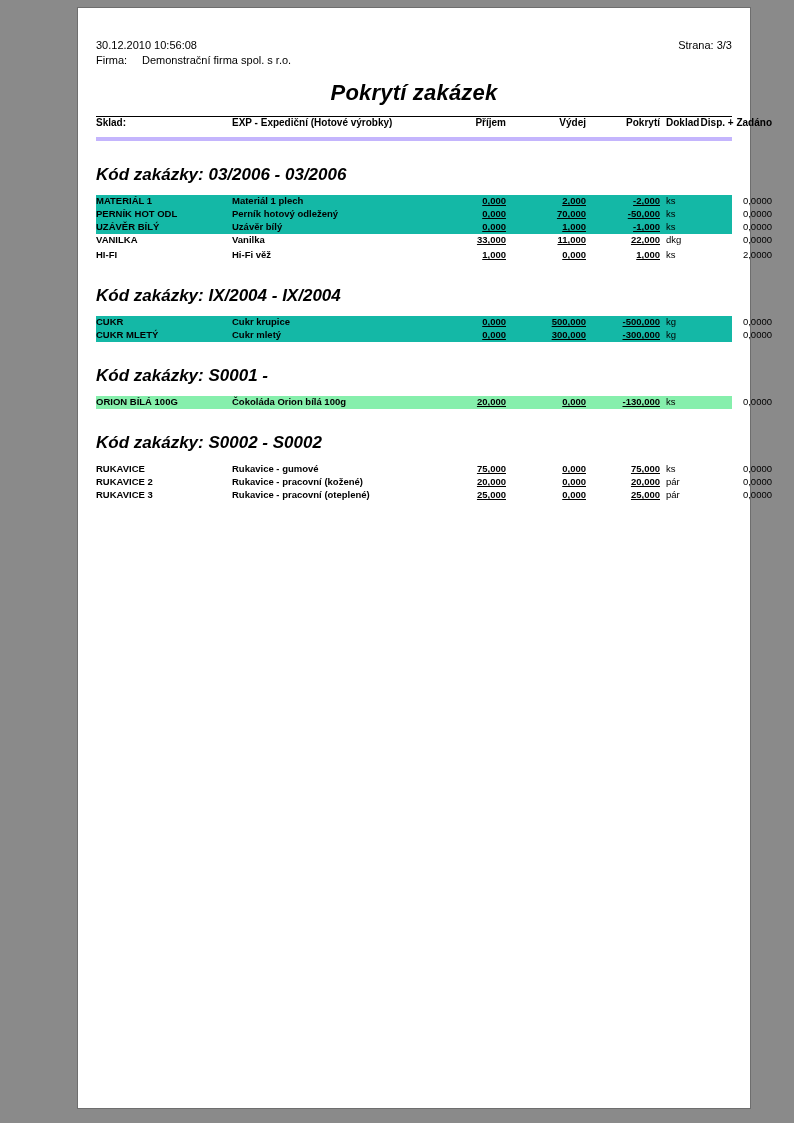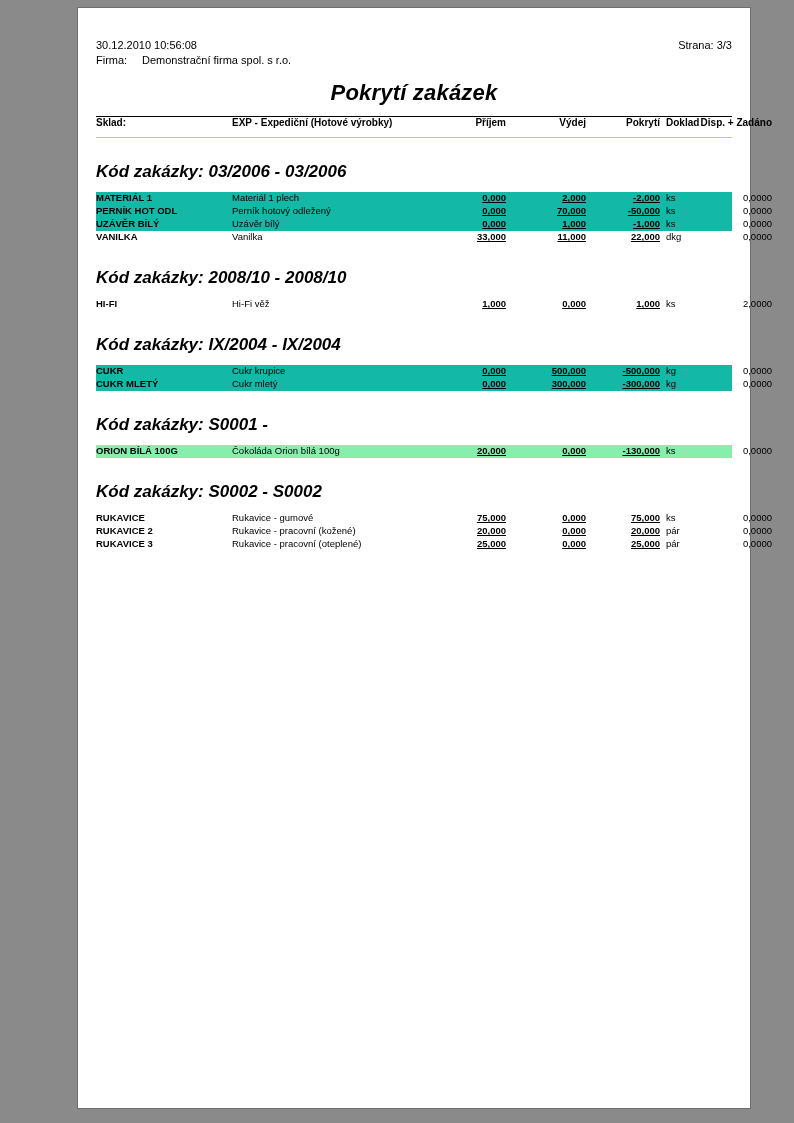--- a/index.html
+++ b/index.html
@@ -52,21 +52,21 @@
     font-weight: bold;
     font-style: italic;
     margin-top: 12px;
     margin-bottom: 10px;
     letter-spacing: 0.2px;
   }
   .hdr-rule-top {
     border-top: 1px solid #000;
   }
   .hdr-rule-bottom {
-    border-bottom: 1px solid #c4b5fd;
+    border-bottom: 4px solid #c4b5fd;
   }
   .col-head {
     font-size: 10px;
     font-weight: bold;
     padding: 3px 0 3px 0;
     position: relative;
     height: 14px;
   }
   .row {
     position: relative;
@@ -96,21 +96,21 @@
     margin-top: 24px;
     margin-bottom: 10px;
   }
   .group-rows { margin-bottom: 2px; }
 
   .row .num {
     text-decoration: underline;
     font-weight: bold;
   }
   .row .code { font-weight: bold; }
-  .row .nm { font-weight: normal; }
+  .row .nm { font-weight: bold; }
   .row .unit { font-weight: normal; }
   .row .disp { font-weight: normal; }
 
   .hl-red { background: #14b8a6; }
   .hl-yellow { background: #86efac; }
 
   .row.hl-red, .row.hl-yellow {
     height: 13px;
   }
   .row.normal { background: transparent; }
@@ -178,21 +178,20 @@
             <div class="row normal">
               <span class="cell c-code code">VANILKA</span>
               <span class="cell c-name nm">Vanilka</span>
               <span class="cell c-prijem num">33,000</span>
               <span class="cell c-vydej num">11,000</span>
               <span class="cell c-pokryti num">22,000</span>
               <span class="cell c-doklad unit">dkg</span>
               <span class="cell c-disp disp">0,0000</span>
             </div>
           </div>
-          <div class="group-title">Kód zakázky: 2008/10 - 2008/10</div>
           <div class="group-rows">
             <div class="row normal">
               <span class="cell c-code code">HI-FI</span>
               <span class="cell c-name nm">Hi-Fi věž</span>
               <span class="cell c-prijem num">1,000</span>
               <span class="cell c-vydej num">0,000</span>
               <span class="cell c-pokryti num">1,000</span>
               <span class="cell c-doklad unit">ks</span>
               <span class="cell c-disp disp">2,0000</span>
             </div>

